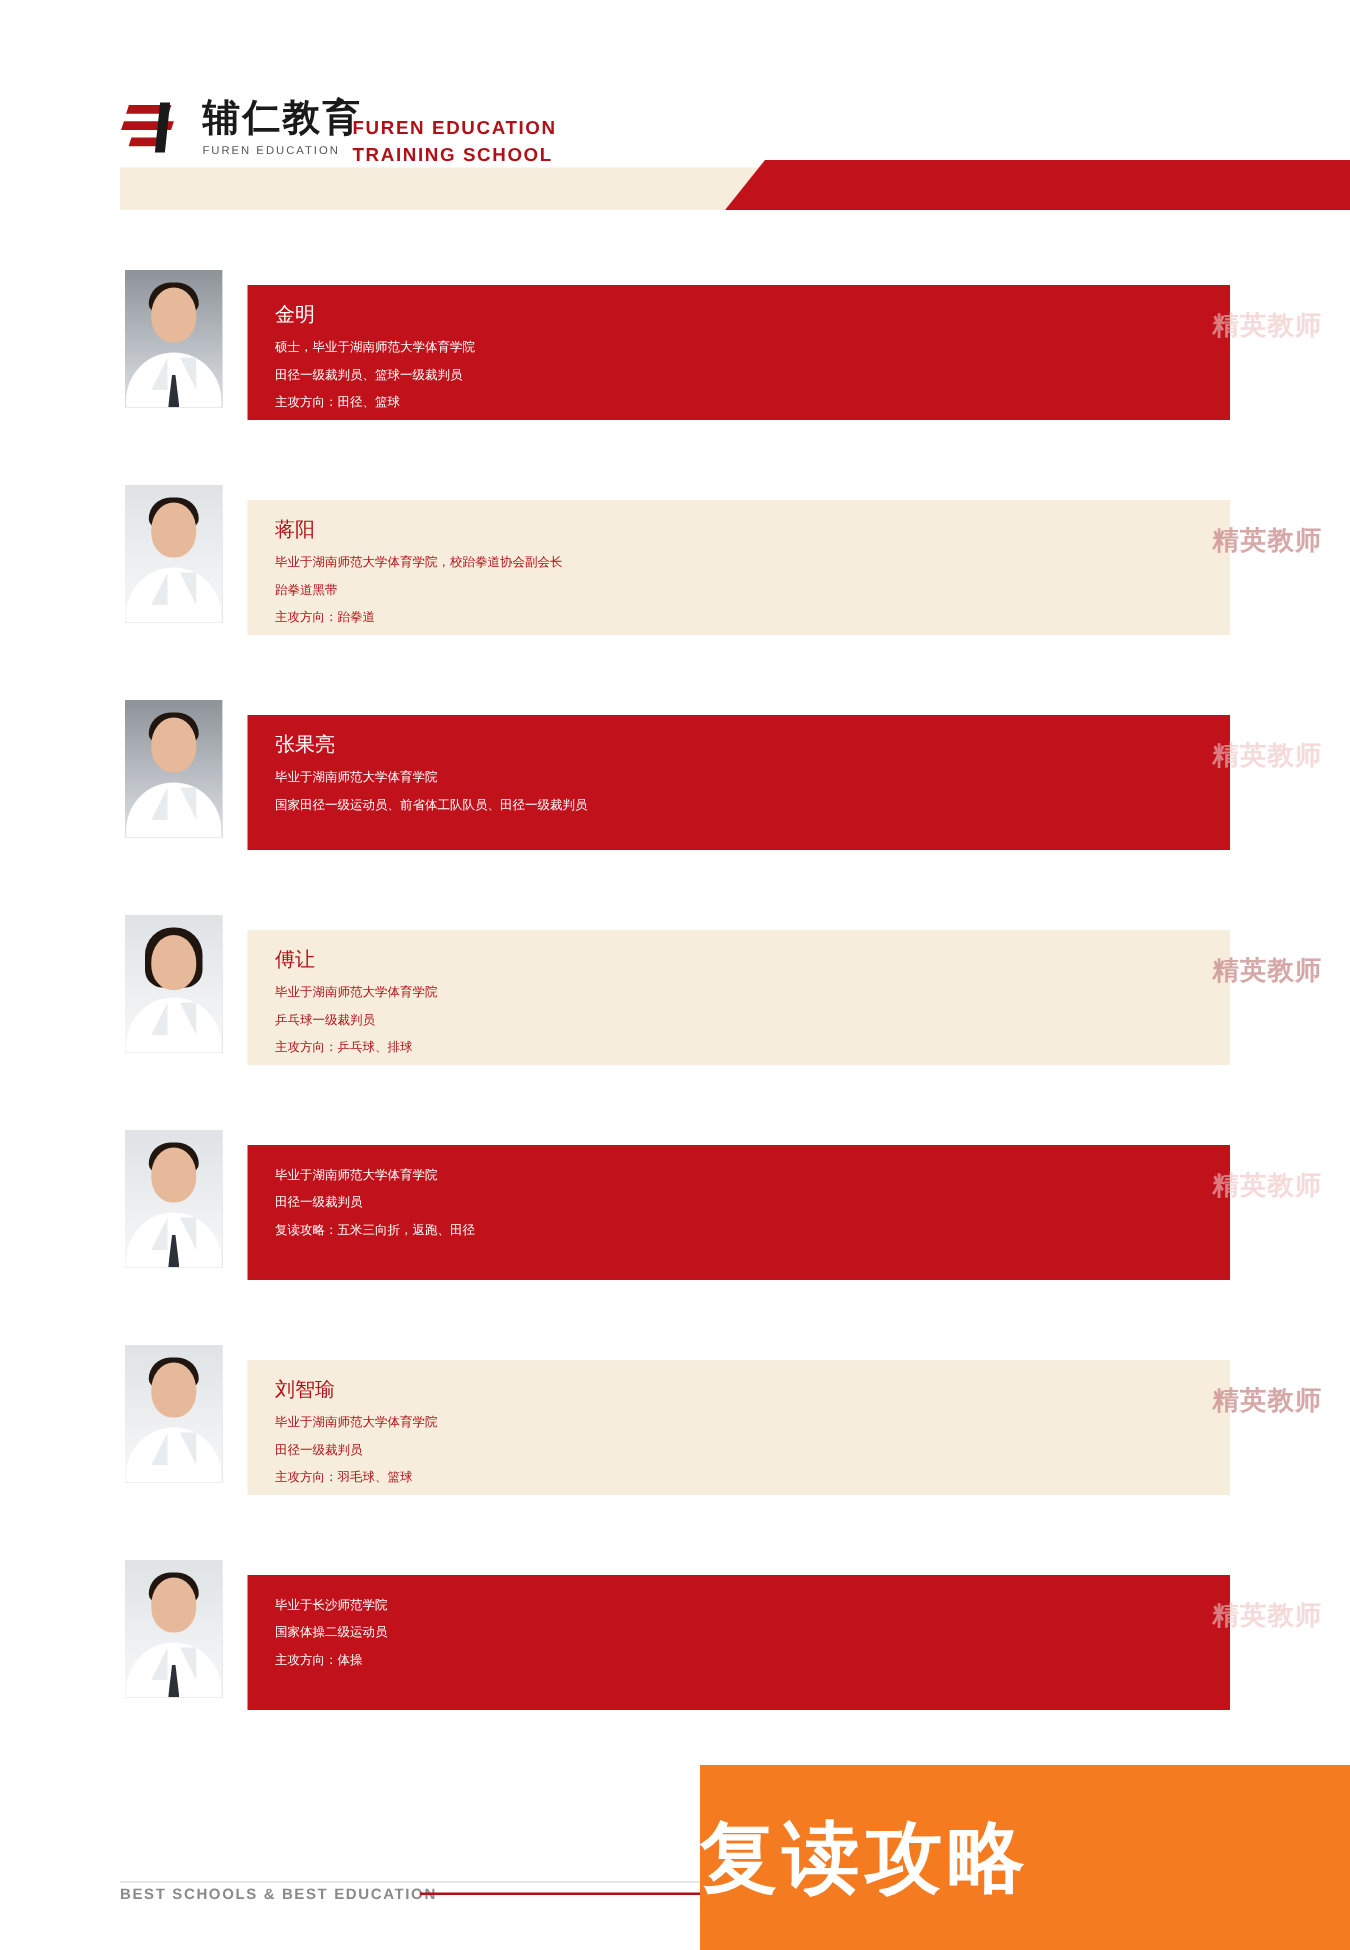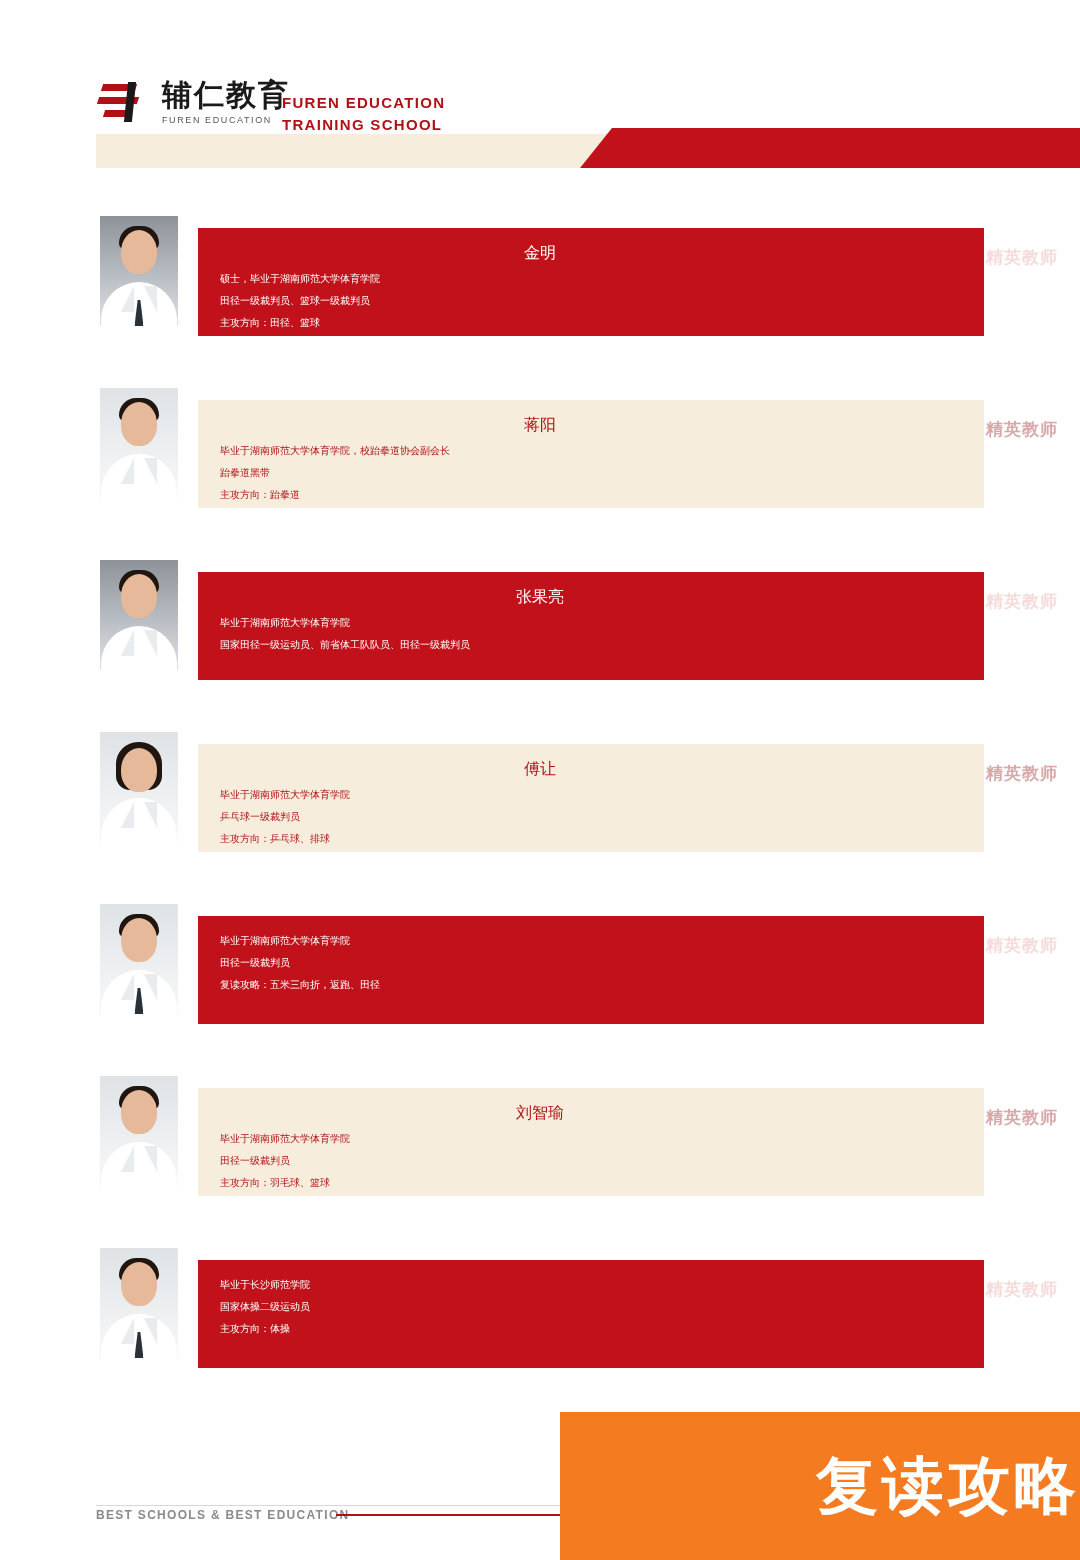--- a/index.html
+++ b/index.html
@@ -196,34 +196,33 @@
   .card-text {
     position: absolute;
     left: 220px;
     top: 14px;
     width: 640px;
   }
   .t-name {
     font-size: 16px;
     line-height: 22px;
     margin-bottom: 4px;
-    text-align: center;
   }
   .t-line {
     font-size: 10px;
     line-height: 22px;
   }
   .card.red .card-text { color: #ffffff; }
   .card.cream .card-text { color: #b01117; font-family: Liberation Serif, serif; }
 
   .badge {
     position: absolute;
     right: 22px;
     top: 18px;
-    font-size: 17px;
+    font-size: 21px;
     font-weight: bold;
     letter-spacing: 1px;
     opacity: .55;
     font-family: "DejaVu Sans", "Liberation Sans", sans-serif;
   }
   .card.red .badge { color: #f0c3c3; opacity: .6; }
   .card.cream .badge { color: #c98b8b; opacity: .75; }
 
   
   .footer {
@@ -260,21 +259,21 @@
   }
   .cta {
     position: absolute;
     right: 0;
     bottom: 0;
     width: 520px;
     height: 148px;
     background: #f47b20;
     display: flex;
     align-items: center;
-    justify-content: flex-end;
+    justify-content: flex-start;
   }
   .cta-text {
     font-size: 62px;
     font-weight: bold;
     color: #ffffff;
     letter-spacing: 4px;
     font-family: "DejaVu Sans", "Liberation Sans", sans-serif;
   }
 </style>
 </head>

